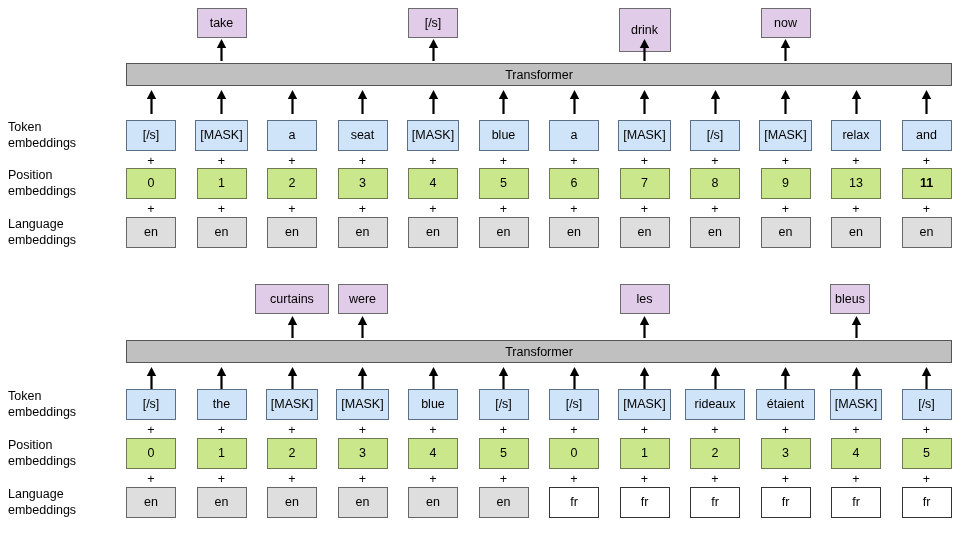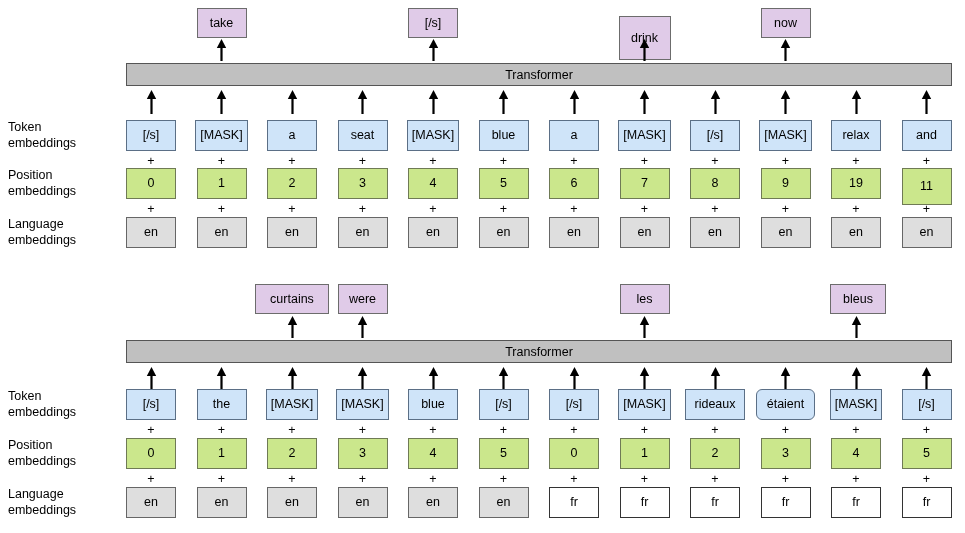--- a/index.html
+++ b/index.html
@@ -186,21 +186,21 @@
       <div class="arrow" style="left:568.5px;top:90px;">
         <svg width="11" height="24" viewBox="0 0 11 24">
           <path d="M5.5 0 L10.2 9 L6.6 9 L6.6 24 L4.4 24 L4.4 9 L0.8 9 Z" fill="#000"></path>
         </svg>
       </div>
       <div class="cell token" style="left:549px;top:120px;width:50px;height:31px;">a</div>
       <div class="plus" style="left:564px;top:155px;width:20px;">+</div>
       <div class="cell position" style="left:549px;top:168px;width:50px;height:31px;">6</div>
       <div class="plus" style="left:564px;top:203px;width:20px;">+</div>
       <div class="cell lang-en" style="left:549px;top:217px;width:50px;height:31px;">en</div>
-      <div class="cell output" style="left:618.5px;top:8px;width:52px;height:44px;margin-top:8px;">drink</div>
+      <div class="cell output" style="left:618.5px;top:8px;width:52px;height:44px;">drink</div>
       <div class="arrow" style="left:639px;top:39px;">
         <svg width="11" height="22" viewBox="0 0 11 22">
           <path d="M5.5 0 L10.2 9 L6.6 9 L6.6 22 L4.4 22 L4.4 9 L0.8 9 Z" fill="#000"></path>
         </svg>
       </div>
       <div class="arrow" style="left:639px;top:90px;">
         <svg width="11" height="24" viewBox="0 0 11 24">
           <path d="M5.5 0 L10.2 9 L6.6 9 L6.6 24 L4.4 24 L4.4 9 L0.8 9 Z" fill="#000"></path>
         </svg>
       </div>
@@ -235,31 +235,31 @@
       <div class="cell position" style="left:760.5px;top:168px;width:50px;height:31px;">9</div>
       <div class="plus" style="left:775.5px;top:203px;width:20px;">+</div>
       <div class="cell lang-en" style="left:760.5px;top:217px;width:50px;height:31px;">en</div>
       <div class="arrow" style="left:850.5px;top:90px;">
         <svg width="11" height="24" viewBox="0 0 11 24">
           <path d="M5.5 0 L10.2 9 L6.6 9 L6.6 24 L4.4 24 L4.4 9 L0.8 9 Z" fill="#000"></path>
         </svg>
       </div>
       <div class="cell token" style="left:831px;top:120px;width:50px;height:31px;">relax</div>
       <div class="plus" style="left:846px;top:155px;width:20px;">+</div>
-      <div class="cell position" style="left:831px;top:168px;width:50px;height:31px;">19</div>
+      <div class="cell position" style="left:831px;top:168px;width:50px;height:31px;">13</div>
       <div class="plus" style="left:846px;top:203px;width:20px;">+</div>
       <div class="cell lang-en" style="left:831px;top:217px;width:50px;height:31px;">en</div>
       <div class="arrow" style="left:921px;top:90px;">
         <svg width="11" height="24" viewBox="0 0 11 24">
           <path d="M5.5 0 L10.2 9 L6.6 9 L6.6 24 L4.4 24 L4.4 9 L0.8 9 Z" fill="#000"></path>
         </svg>
       </div>
       <div class="cell token" style="left:901.5px;top:120px;width:50px;height:31px;">and</div>
       <div class="plus" style="left:916.5px;top:155px;width:20px;">+</div>
-      <div class="cell position" style="left:901.5px;top:168px;width:50px;height:37px;">11</div>
+      <div class="cell position" style="left:901.5px;top:168px;width:50px;height:31px;font-weight:bold;">11</div>
       <div class="plus" style="left:916.5px;top:203px;width:20px;">+</div>
       <div class="cell lang-en" style="left:901.5px;top:217px;width:50px;height:31px;">en</div>
     </div>
 </div>
 
 <div class="section" id="tlm-section">
 
   <div class="transformer" style="top:72px;">
     <span>Transformer</span>
   </div>
@@ -378,26 +378,26 @@
       <div class="cell token" style="left:685.1px;top:121px;width:59.800000000000004px;height:31px;">rideaux</div>
       <div class="plus" style="left:705px;top:156px;width:20px;">+</div>
       <div class="cell position" style="left:690px;top:170px;width:50px;height:31px;">2</div>
       <div class="plus" style="left:705px;top:205px;width:20px;">+</div>
       <div class="cell lang-fr" style="left:690px;top:219px;width:50px;height:31px;">fr</div>
       <div class="arrow" style="left:780px;top:99px;">
         <svg width="11" height="24" viewBox="0 0 11 24">
           <path d="M5.5 0 L10.2 9 L6.6 9 L6.6 24 L4.4 24 L4.4 9 L0.8 9 Z" fill="#000"></path>
         </svg>
       </div>
-      <div class="cell token" style="left:755.6px;top:121px;width:59.800000000000004px;height:31px;border-radius:6px;">étaient</div>
+      <div class="cell token" style="left:755.6px;top:121px;width:59.800000000000004px;height:31px;">étaient</div>
       <div class="plus" style="left:775.5px;top:156px;width:20px;">+</div>
       <div class="cell position" style="left:760.5px;top:170px;width:50px;height:31px;">3</div>
       <div class="plus" style="left:775.5px;top:205px;width:20px;">+</div>
       <div class="cell lang-fr" style="left:760.5px;top:219px;width:50px;height:31px;">fr</div>
-      <div class="cell output" style="left:830px;top:16px;width:56px;height:30px;">bleus</div>
+      <div class="cell output" style="left:830px;top:16px;width:40px;height:30px;">bleus</div>
       <div class="arrow" style="left:850.5px;top:48px;">
         <svg width="11" height="22" viewBox="0 0 11 22">
           <path d="M5.5 0 L10.2 9 L6.6 9 L6.6 22 L4.4 22 L4.4 9 L0.8 9 Z" fill="#000"></path>
         </svg>
       </div>
       <div class="arrow" style="left:850.5px;top:99px;">
         <svg width="11" height="24" viewBox="0 0 11 24">
           <path d="M5.5 0 L10.2 9 L6.6 9 L6.6 24 L4.4 24 L4.4 9 L0.8 9 Z" fill="#000"></path>
         </svg>
       </div>

